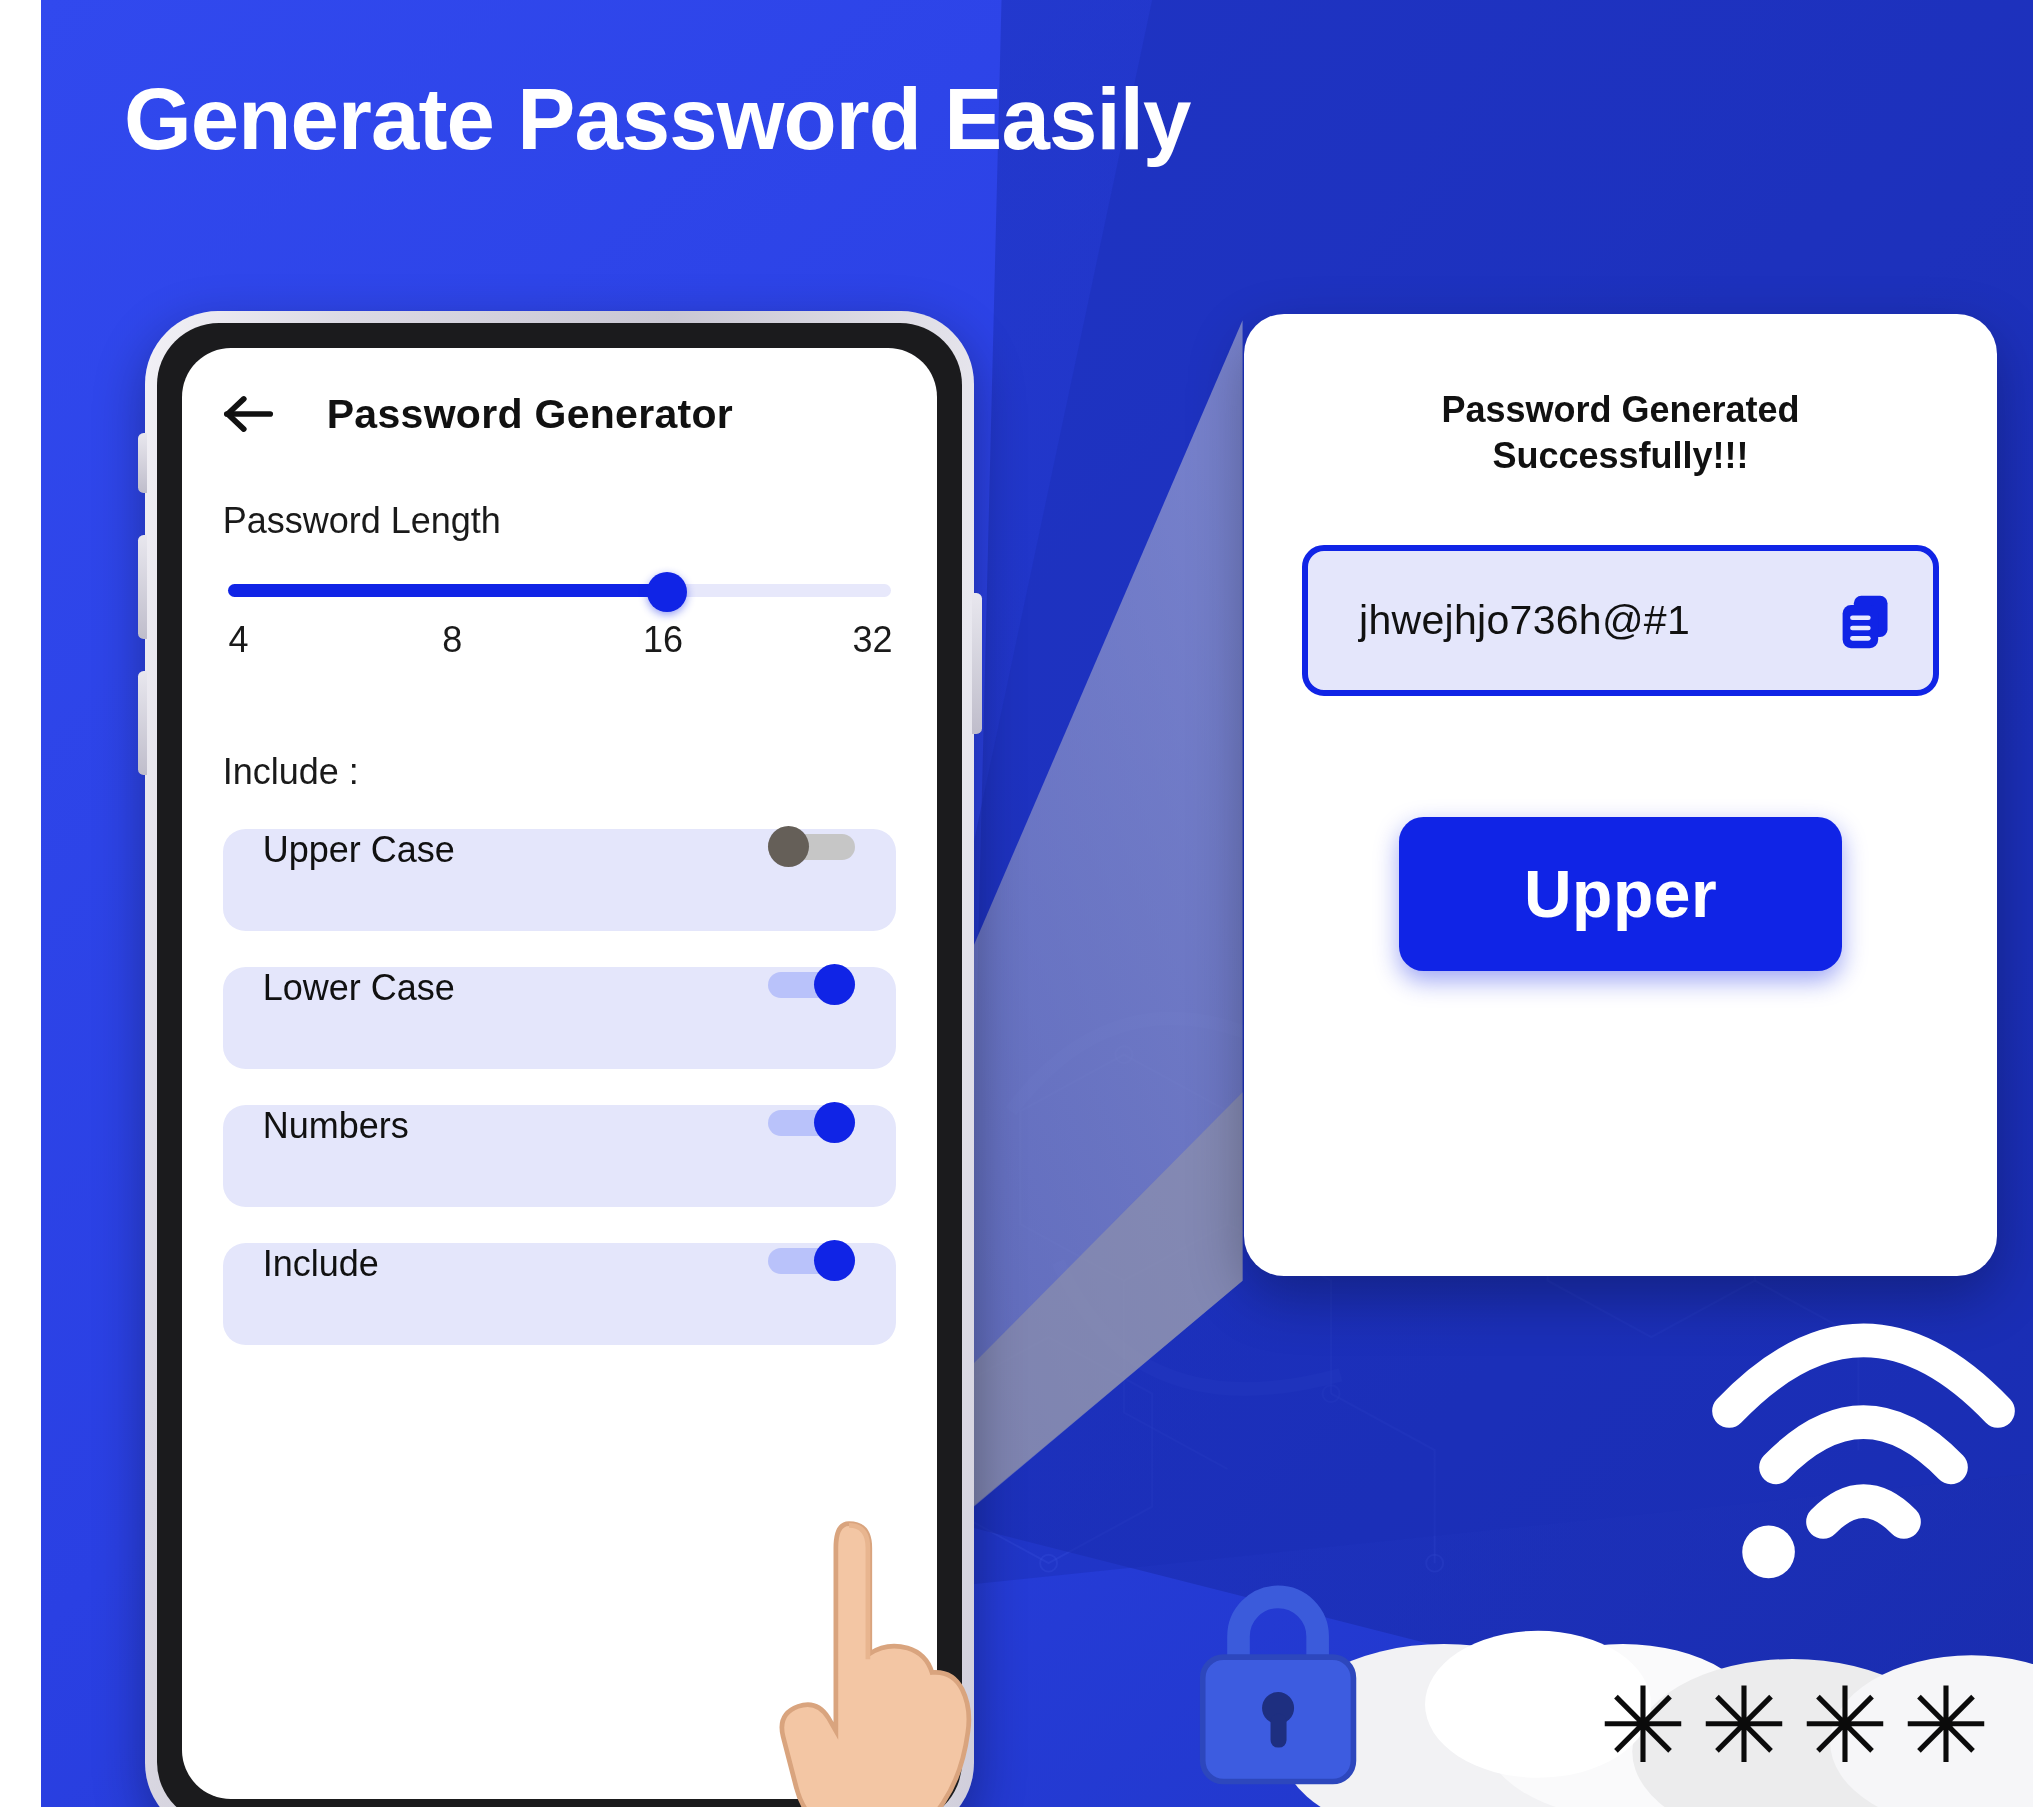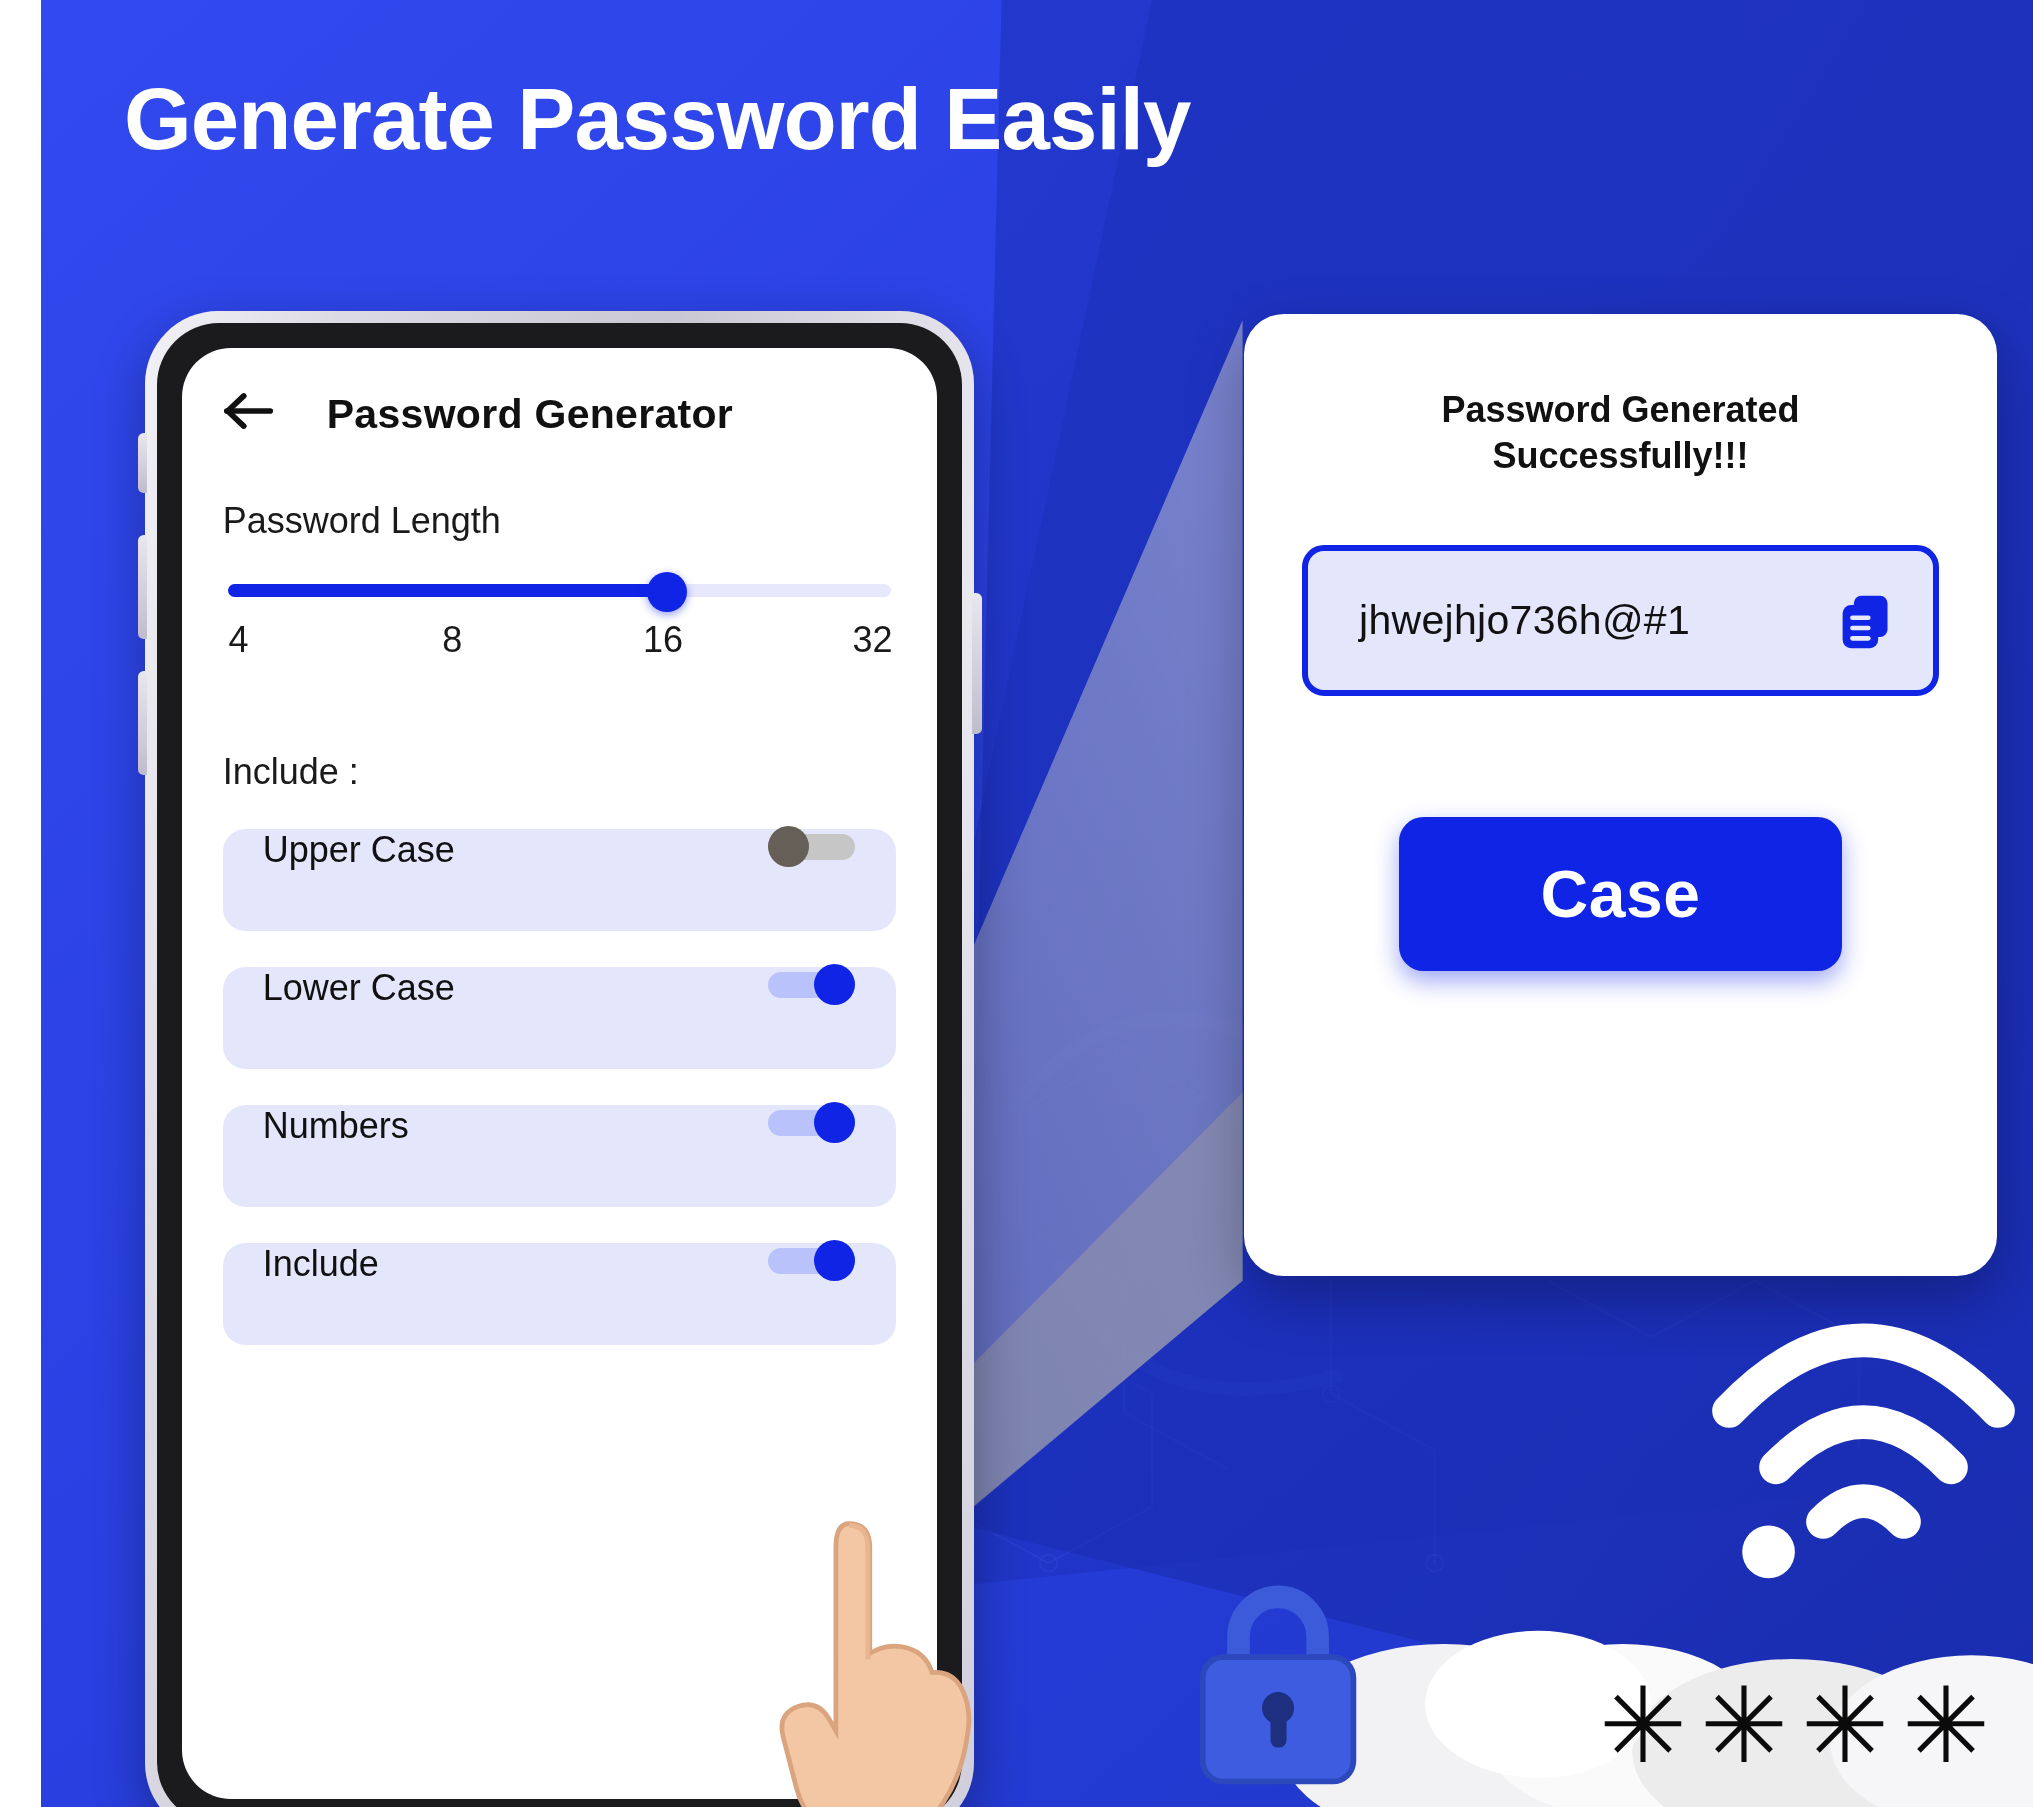--- a/index.html
+++ b/index.html
@@ -69,21 +69,21 @@
   .btn-r1 {
     position: absolute; right: -7.5px; top: 282px; width: 9.4px; height: 141px;
     border-radius: 0 5.6px 5.6px 0;
     background: linear-gradient(180deg,#e8e7ee,#bfbdcb);
   }
 
   
   .app-pad { padding: 43px 41px 0 41px; }
 
   .app-bar {
-    display: flex; gap: 53px;
+    display: flex; align-items: center; gap: 53px;
     margin-bottom: 62px;
   }
   .back-arrow {
     width: 51px; height: 40px; flex: none;
     display: block;
   }
   .app-title {
     font-size: 41px; font-weight: 700; color: #111;
     letter-spacing: 0.3px;
   }
@@ -376,21 +376,21 @@
       <span class="pw-text">jhwejhjo736h@#1</span>
       <svg class="copy-ico" viewBox="0 0 62 62">
         <rect x="18" y="4" width="36" height="44" rx="8" fill="#1024e6"></rect>
         <rect x="6" y="14" width="38" height="46" rx="9" fill="#1024e6"></rect>
         <rect x="14" y="25" width="22" height="5" rx="2.5" fill="#e8eaff"></rect>
         <rect x="14" y="36" width="22" height="5" rx="2.5" fill="#e8eaff"></rect>
         <rect x="14" y="47" width="22" height="5" rx="2.5" fill="#e8eaff"></rect>
       </svg>
     </div>
 
-    <button class="done-btn">Case</button>
+    <button class="done-btn">Upper</button>
   </div>
 
   <svg class="hand" viewBox="0 0 230 330">
     <path d="M88 8 q22 0 22 26 l0 112 q18 -12 40 -6 q20 6 26 26 q22 -2 32 18 q10 20 6 46
              q-6 44 -26 74 q-18 28 -48 38 q-38 12 -72 -6 q-28 -16 -36 -48 l-14 -54
              q-6 -24 16 -32 q20 -7 32 12 l8 14 l0 -194 q0 -26 14 -26 z" fill="#f3c6a4" stroke="#d9a47e" stroke-width="5"></path>
     <path d="M88 10 q20 0 20 24 l0 118" fill="none" stroke="#e8b58f" stroke-width="5"></path>
   </svg>
 
   <svg class="wifi" viewBox="0 0 330 300">

